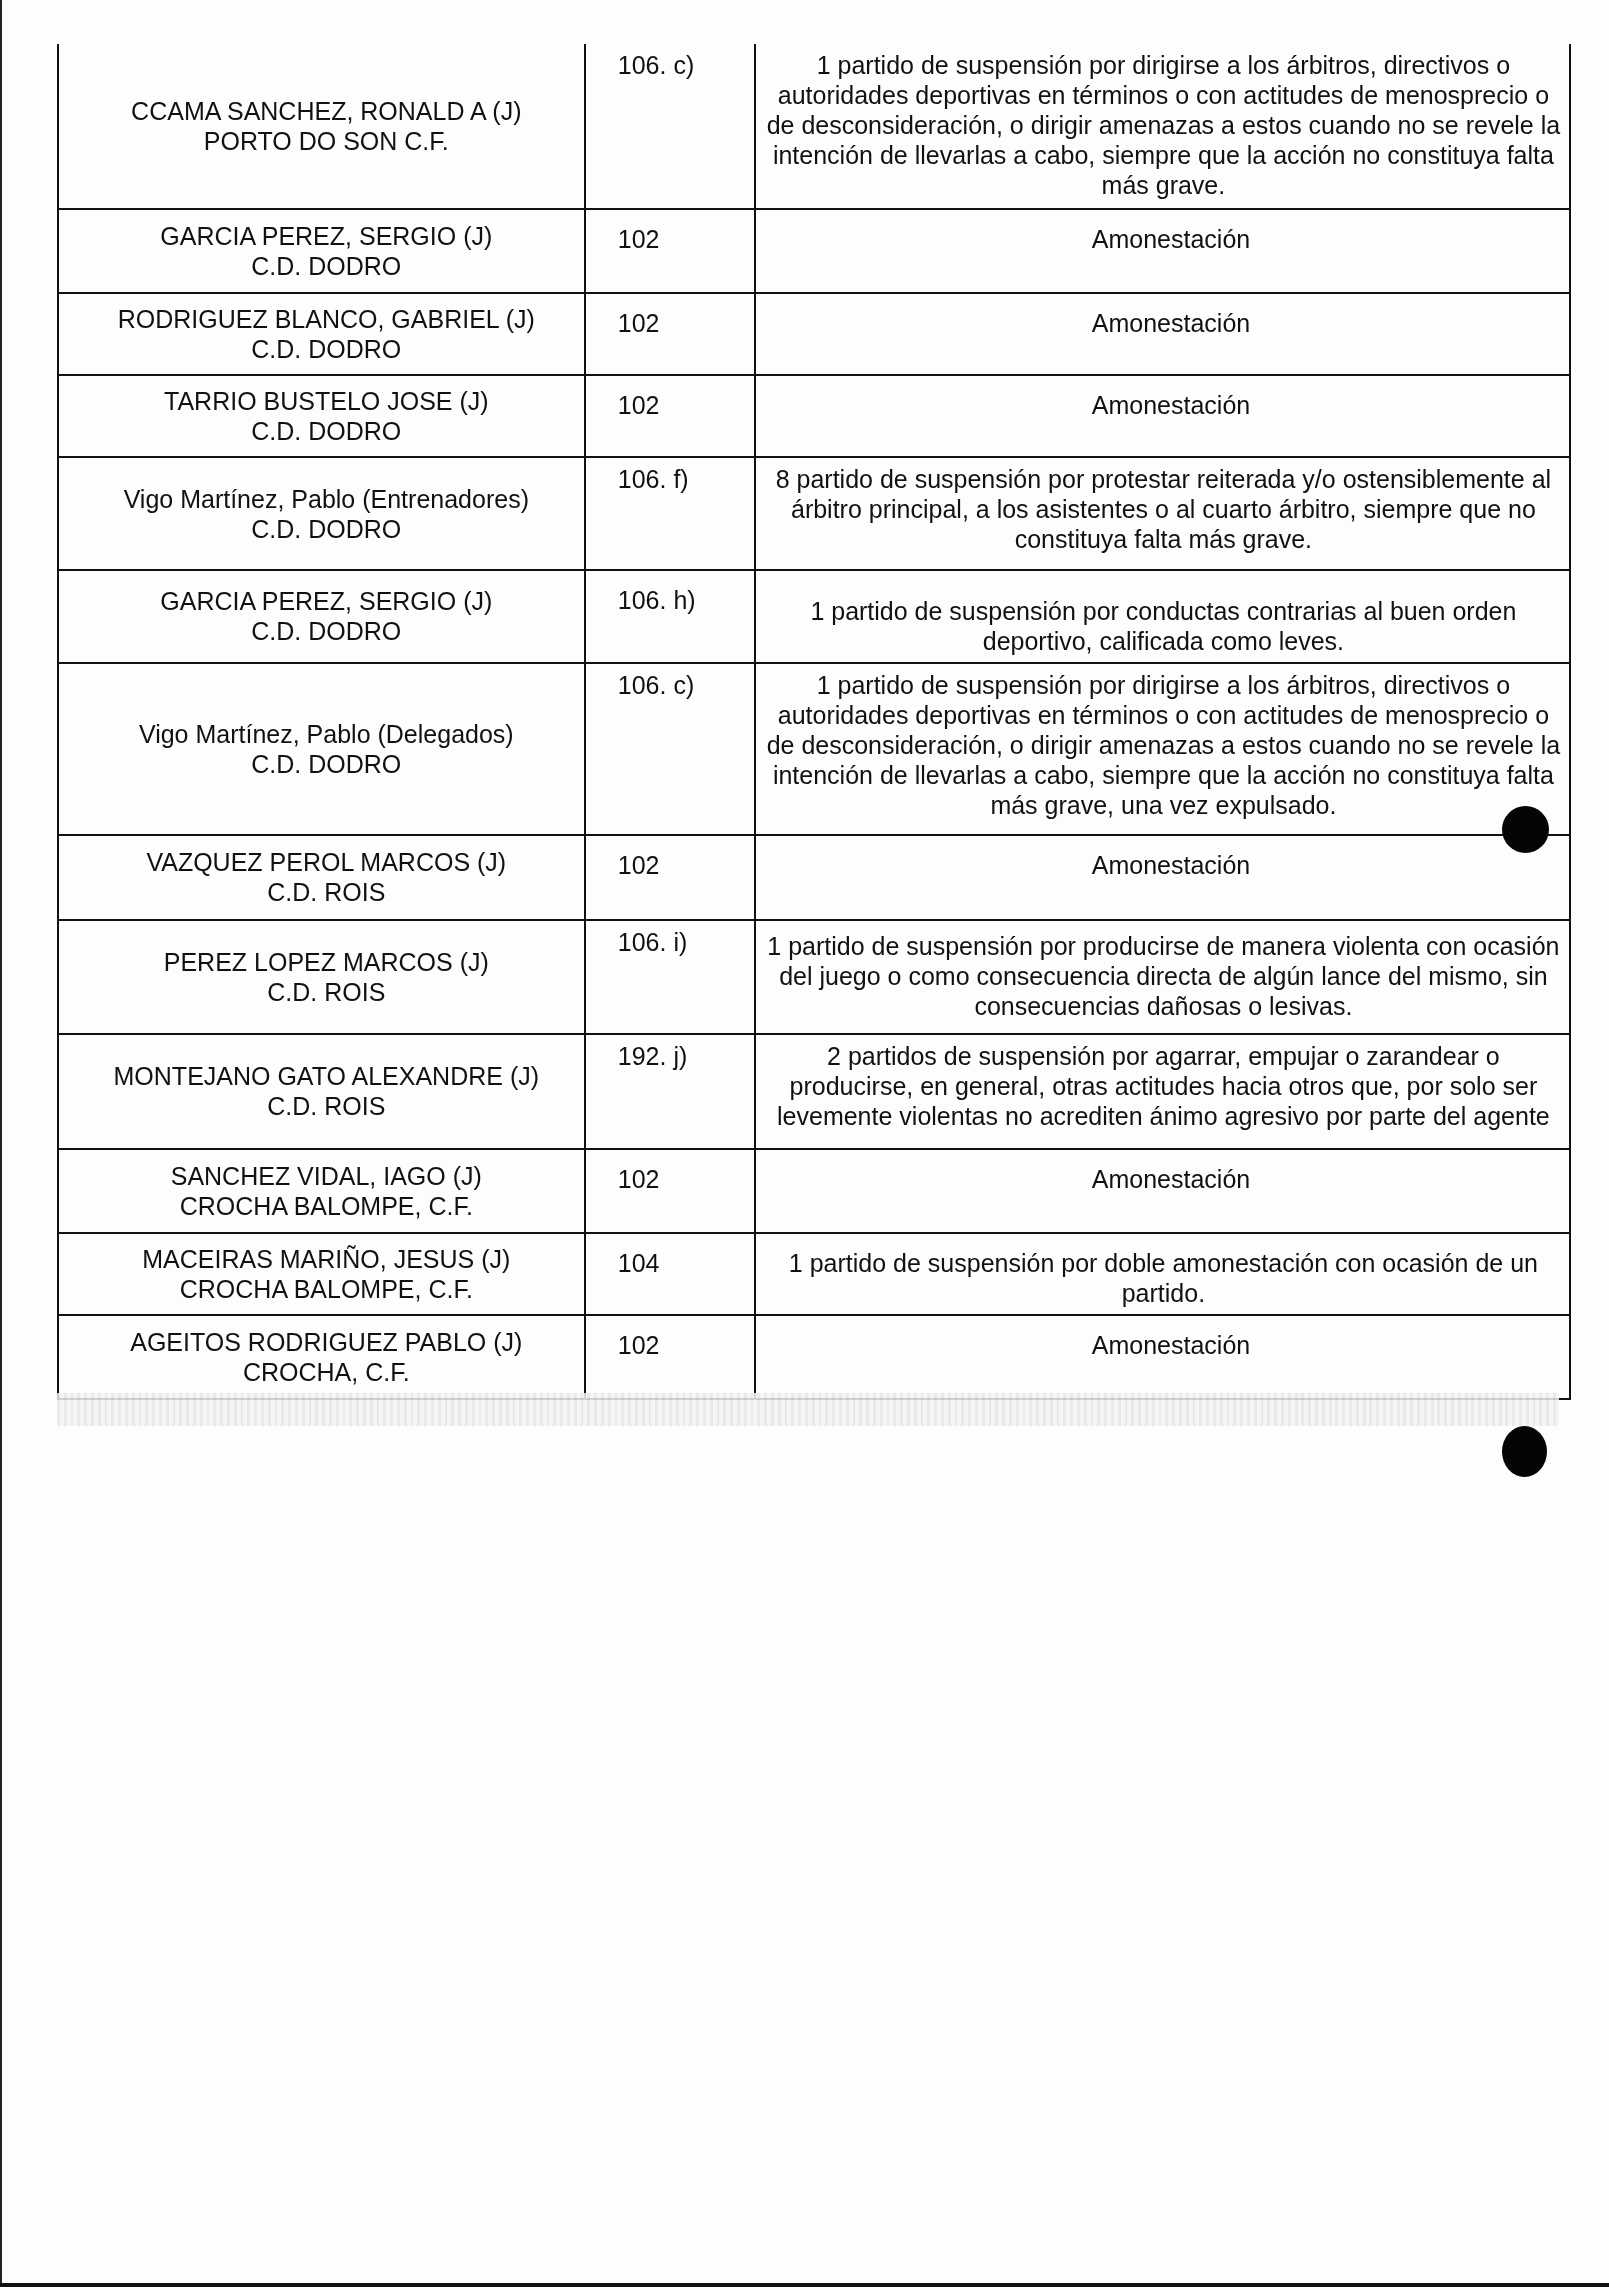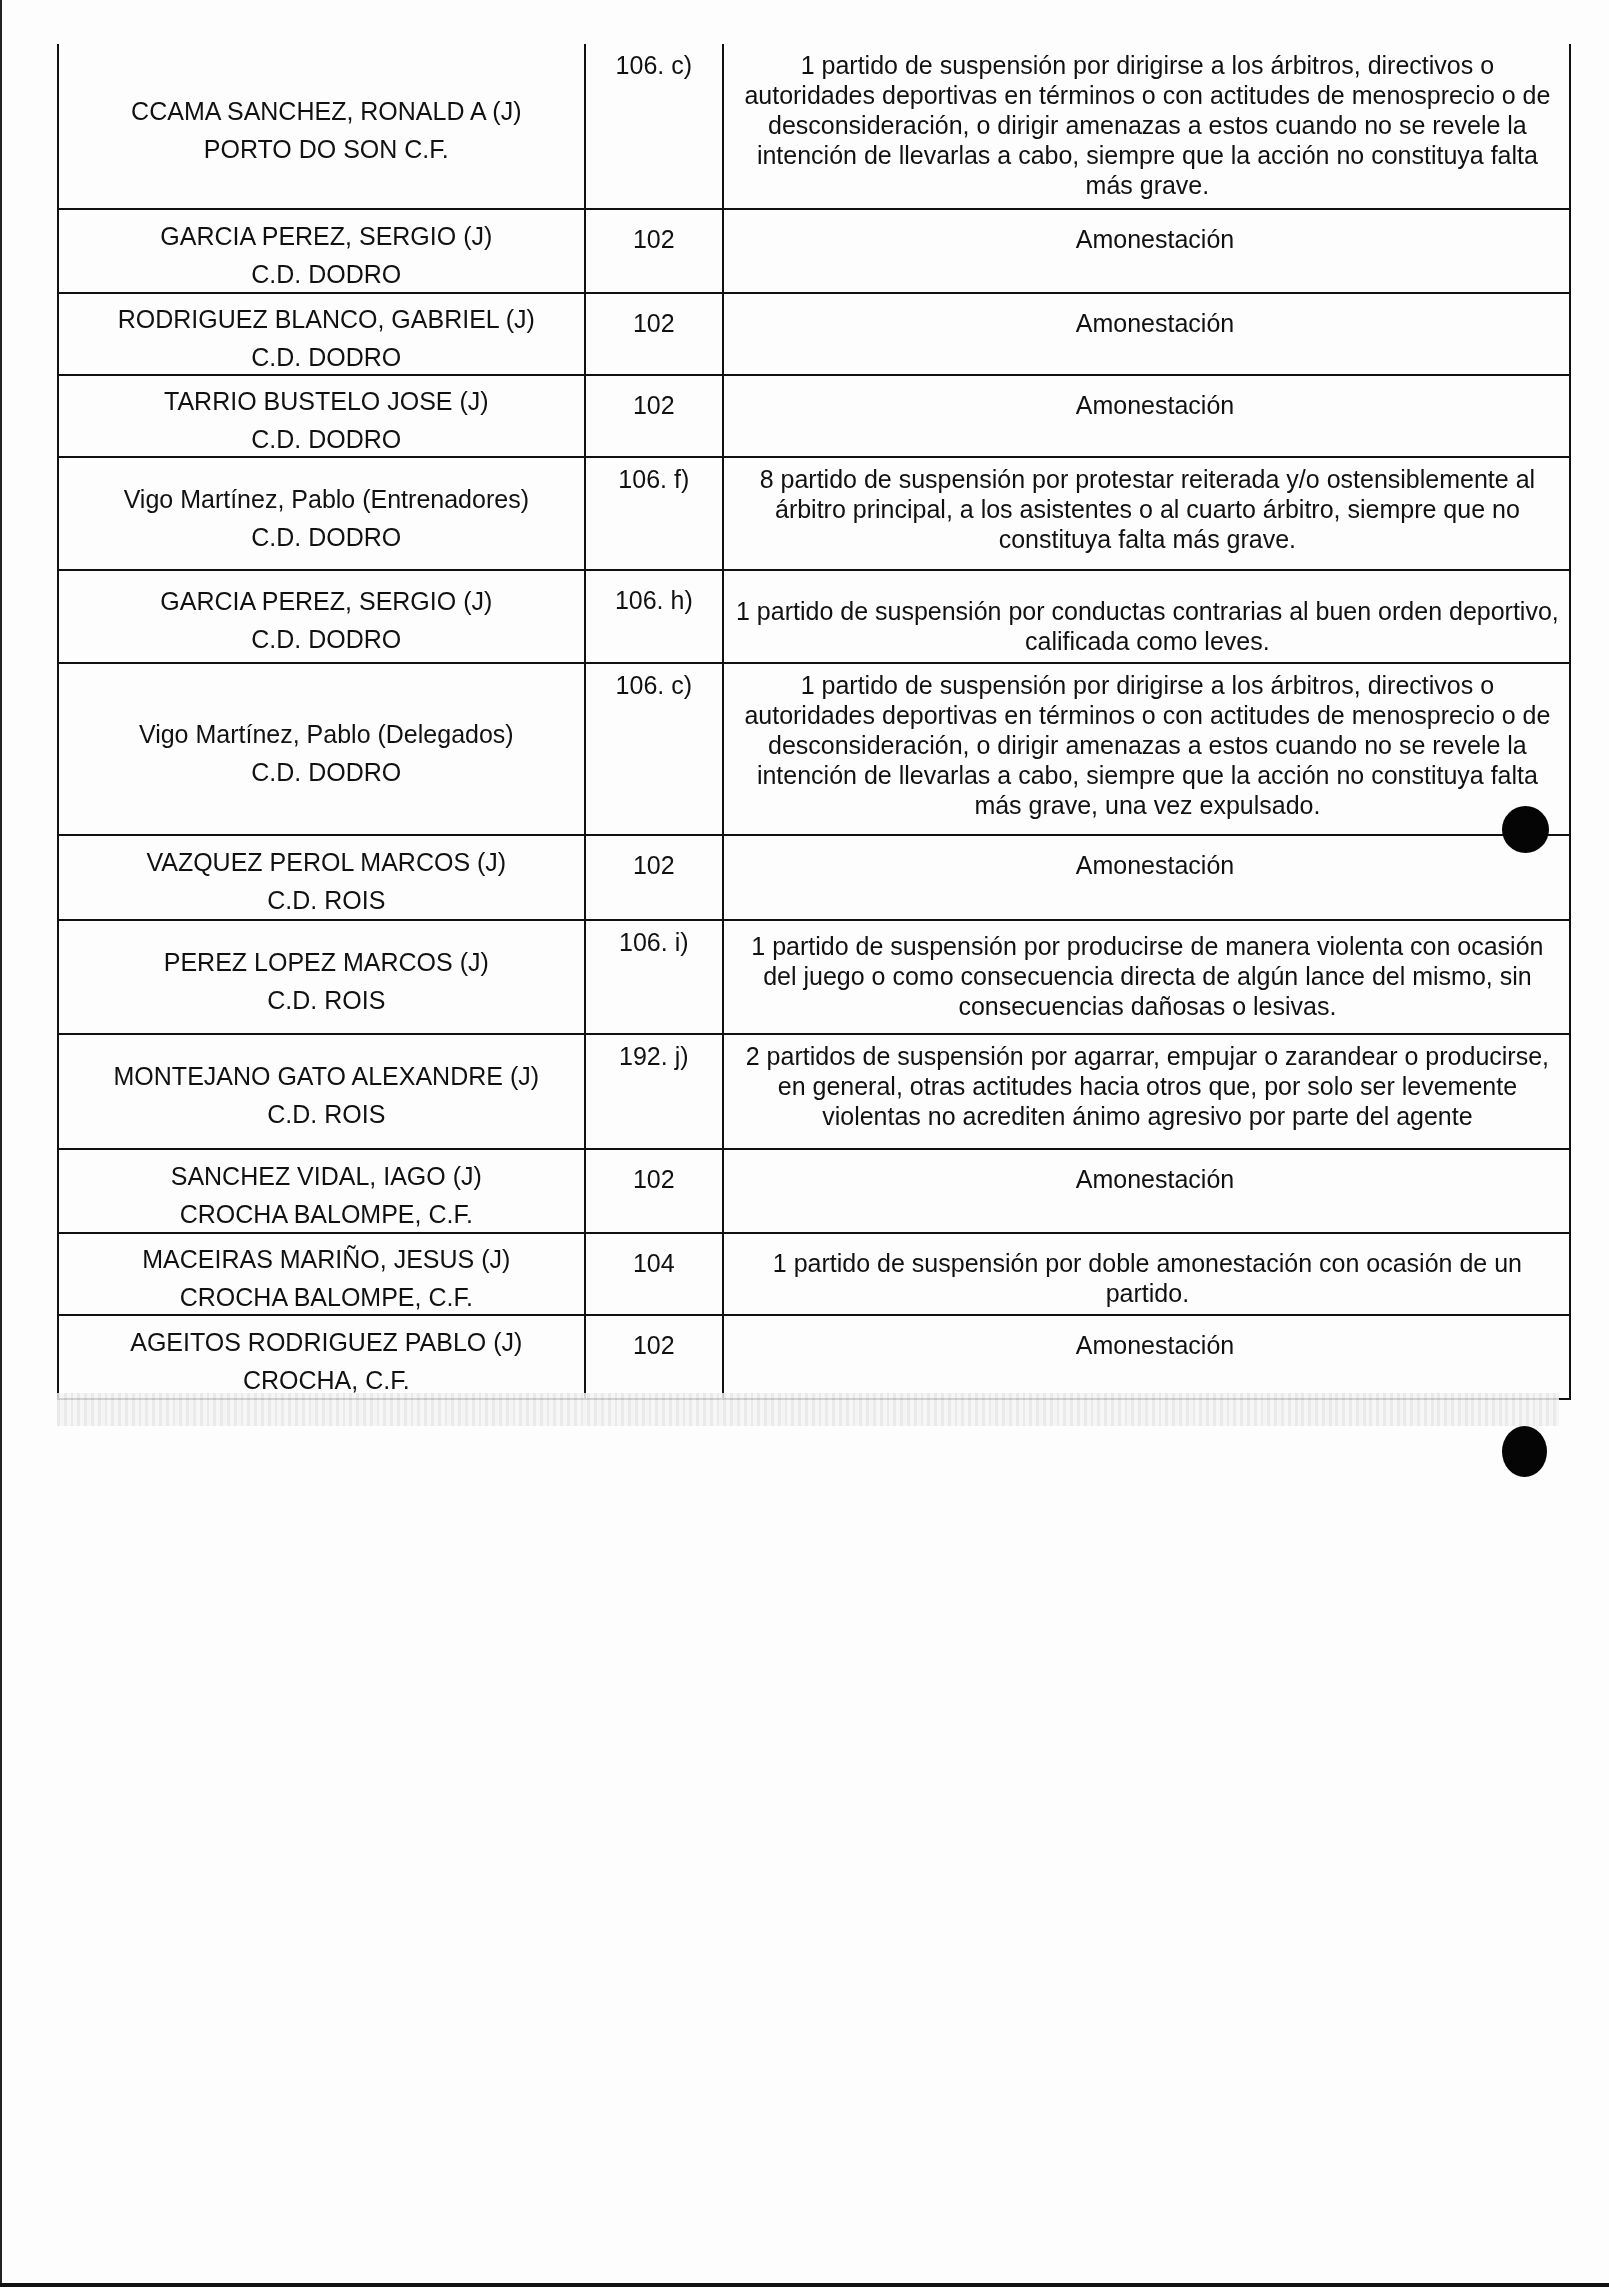--- a/index.html
+++ b/index.html
@@ -13,23 +13,23 @@
   .page-edge-bottom { position:absolute; left:0; bottom:0; width:1609px; height:4.9px; background:#111; }
   .table {
     position:absolute; left:57px; top:44px; width:1514px;
     border-collapse:collapse; table-layout:fixed;
   }
   .table td {
     border:2px solid #111; vertical-align:top; padding:0; font-size:25px; line-height:30px;text-align:center;
   }
   .table tr:first-child td { border-top:none; }
   .table td.c1 { width:515px; vertical-align:middle; padding:0 0 0 9.8px; }
-  .table td.c2 { width:136px; text-align:center; padding-top:5.9px; }
+  .table td.c2 { width:136px; text-align:left; padding-top:5.9px;padding-left:32px; }
   .table td.c3 { padding:5.9px 7.8px 5.9px 9.8px; }
-  .c1 .name, .c1 .club { display:block;margin-top:8px; }
+  .c1 .name, .c1 .club { display:block; }
   .art-plain { padding-top:13.7px !important; }
   .sanc-plain { padding-top:13.7px !important; padding-left:25px !important;border-radius:6px; }
   .shade {
     position:absolute; left:57px; top:1393px; width:1502px; height:33px;
     background:repeating-linear-gradient(90deg,#e6e6e6 0 2.9px,#f4f4f4 2.9px 6.8px);
     opacity:0.85;
   }
   .punch { position:absolute; background:#050505; border-radius:50%; }
   .punch-1 { left:1502px; top:806px; width:47px; height:47px; }
   .punch-2 { left:1502px; top:1426px; width:45px; height:51px; }

